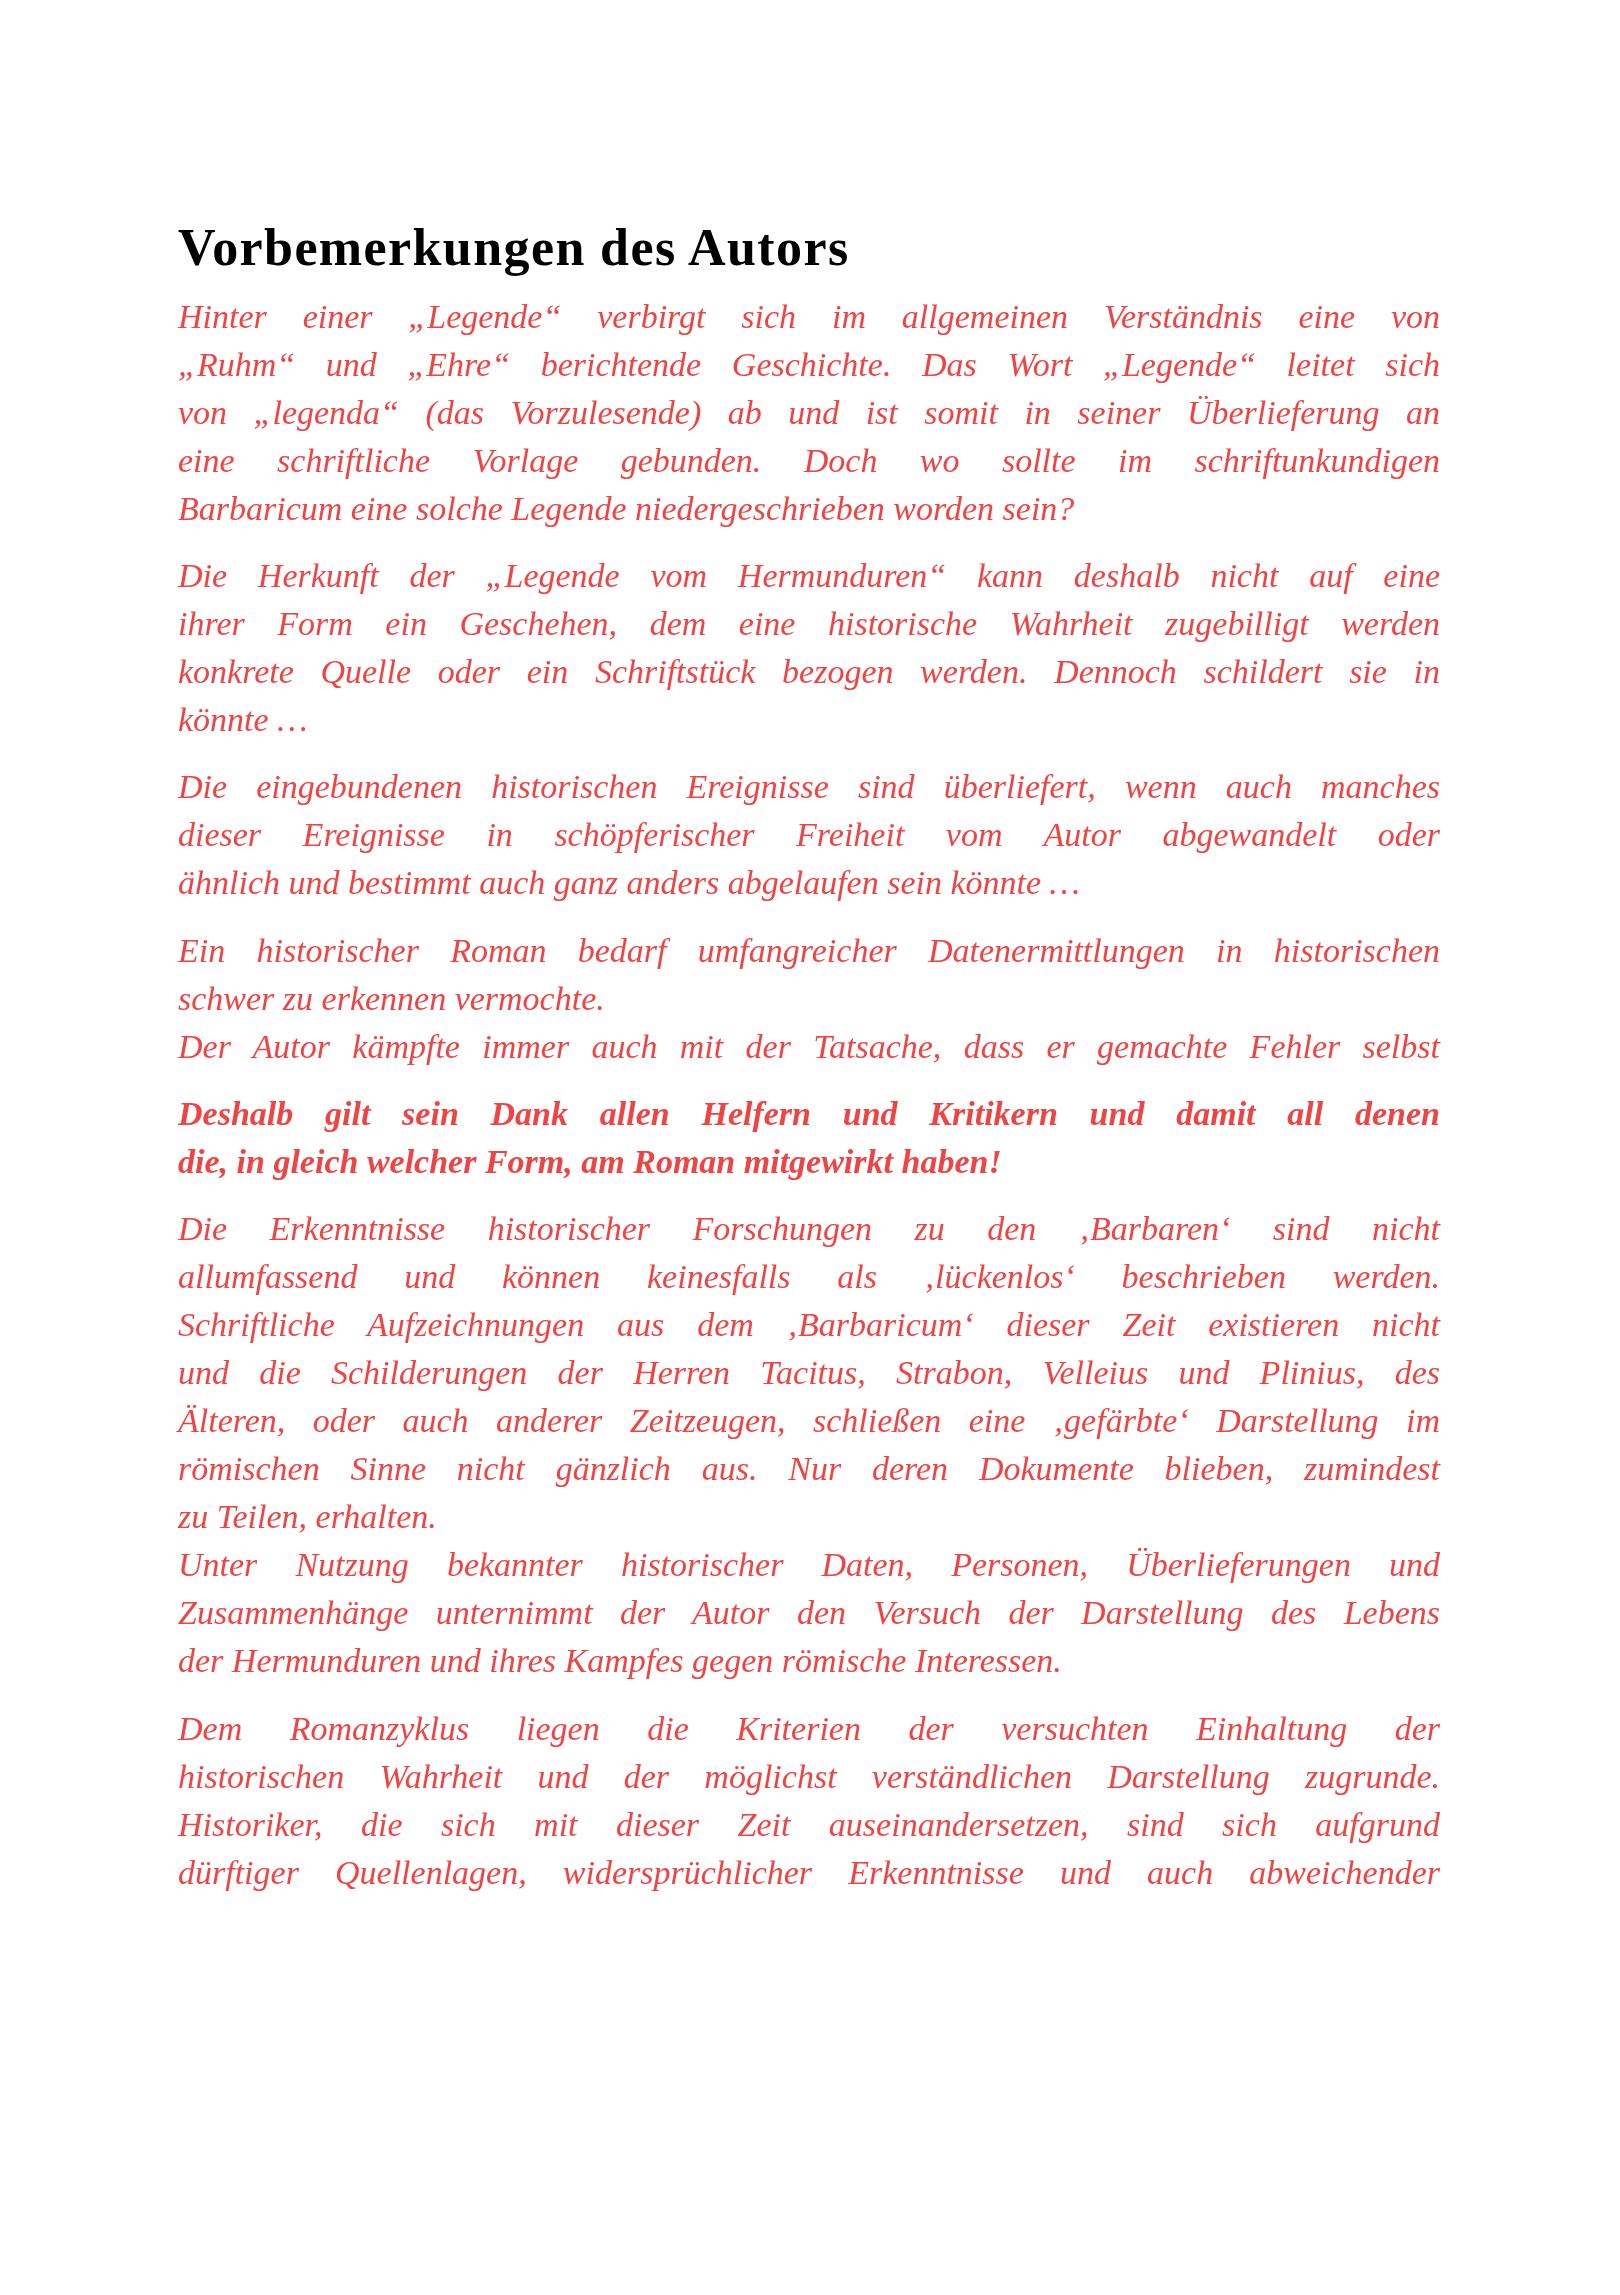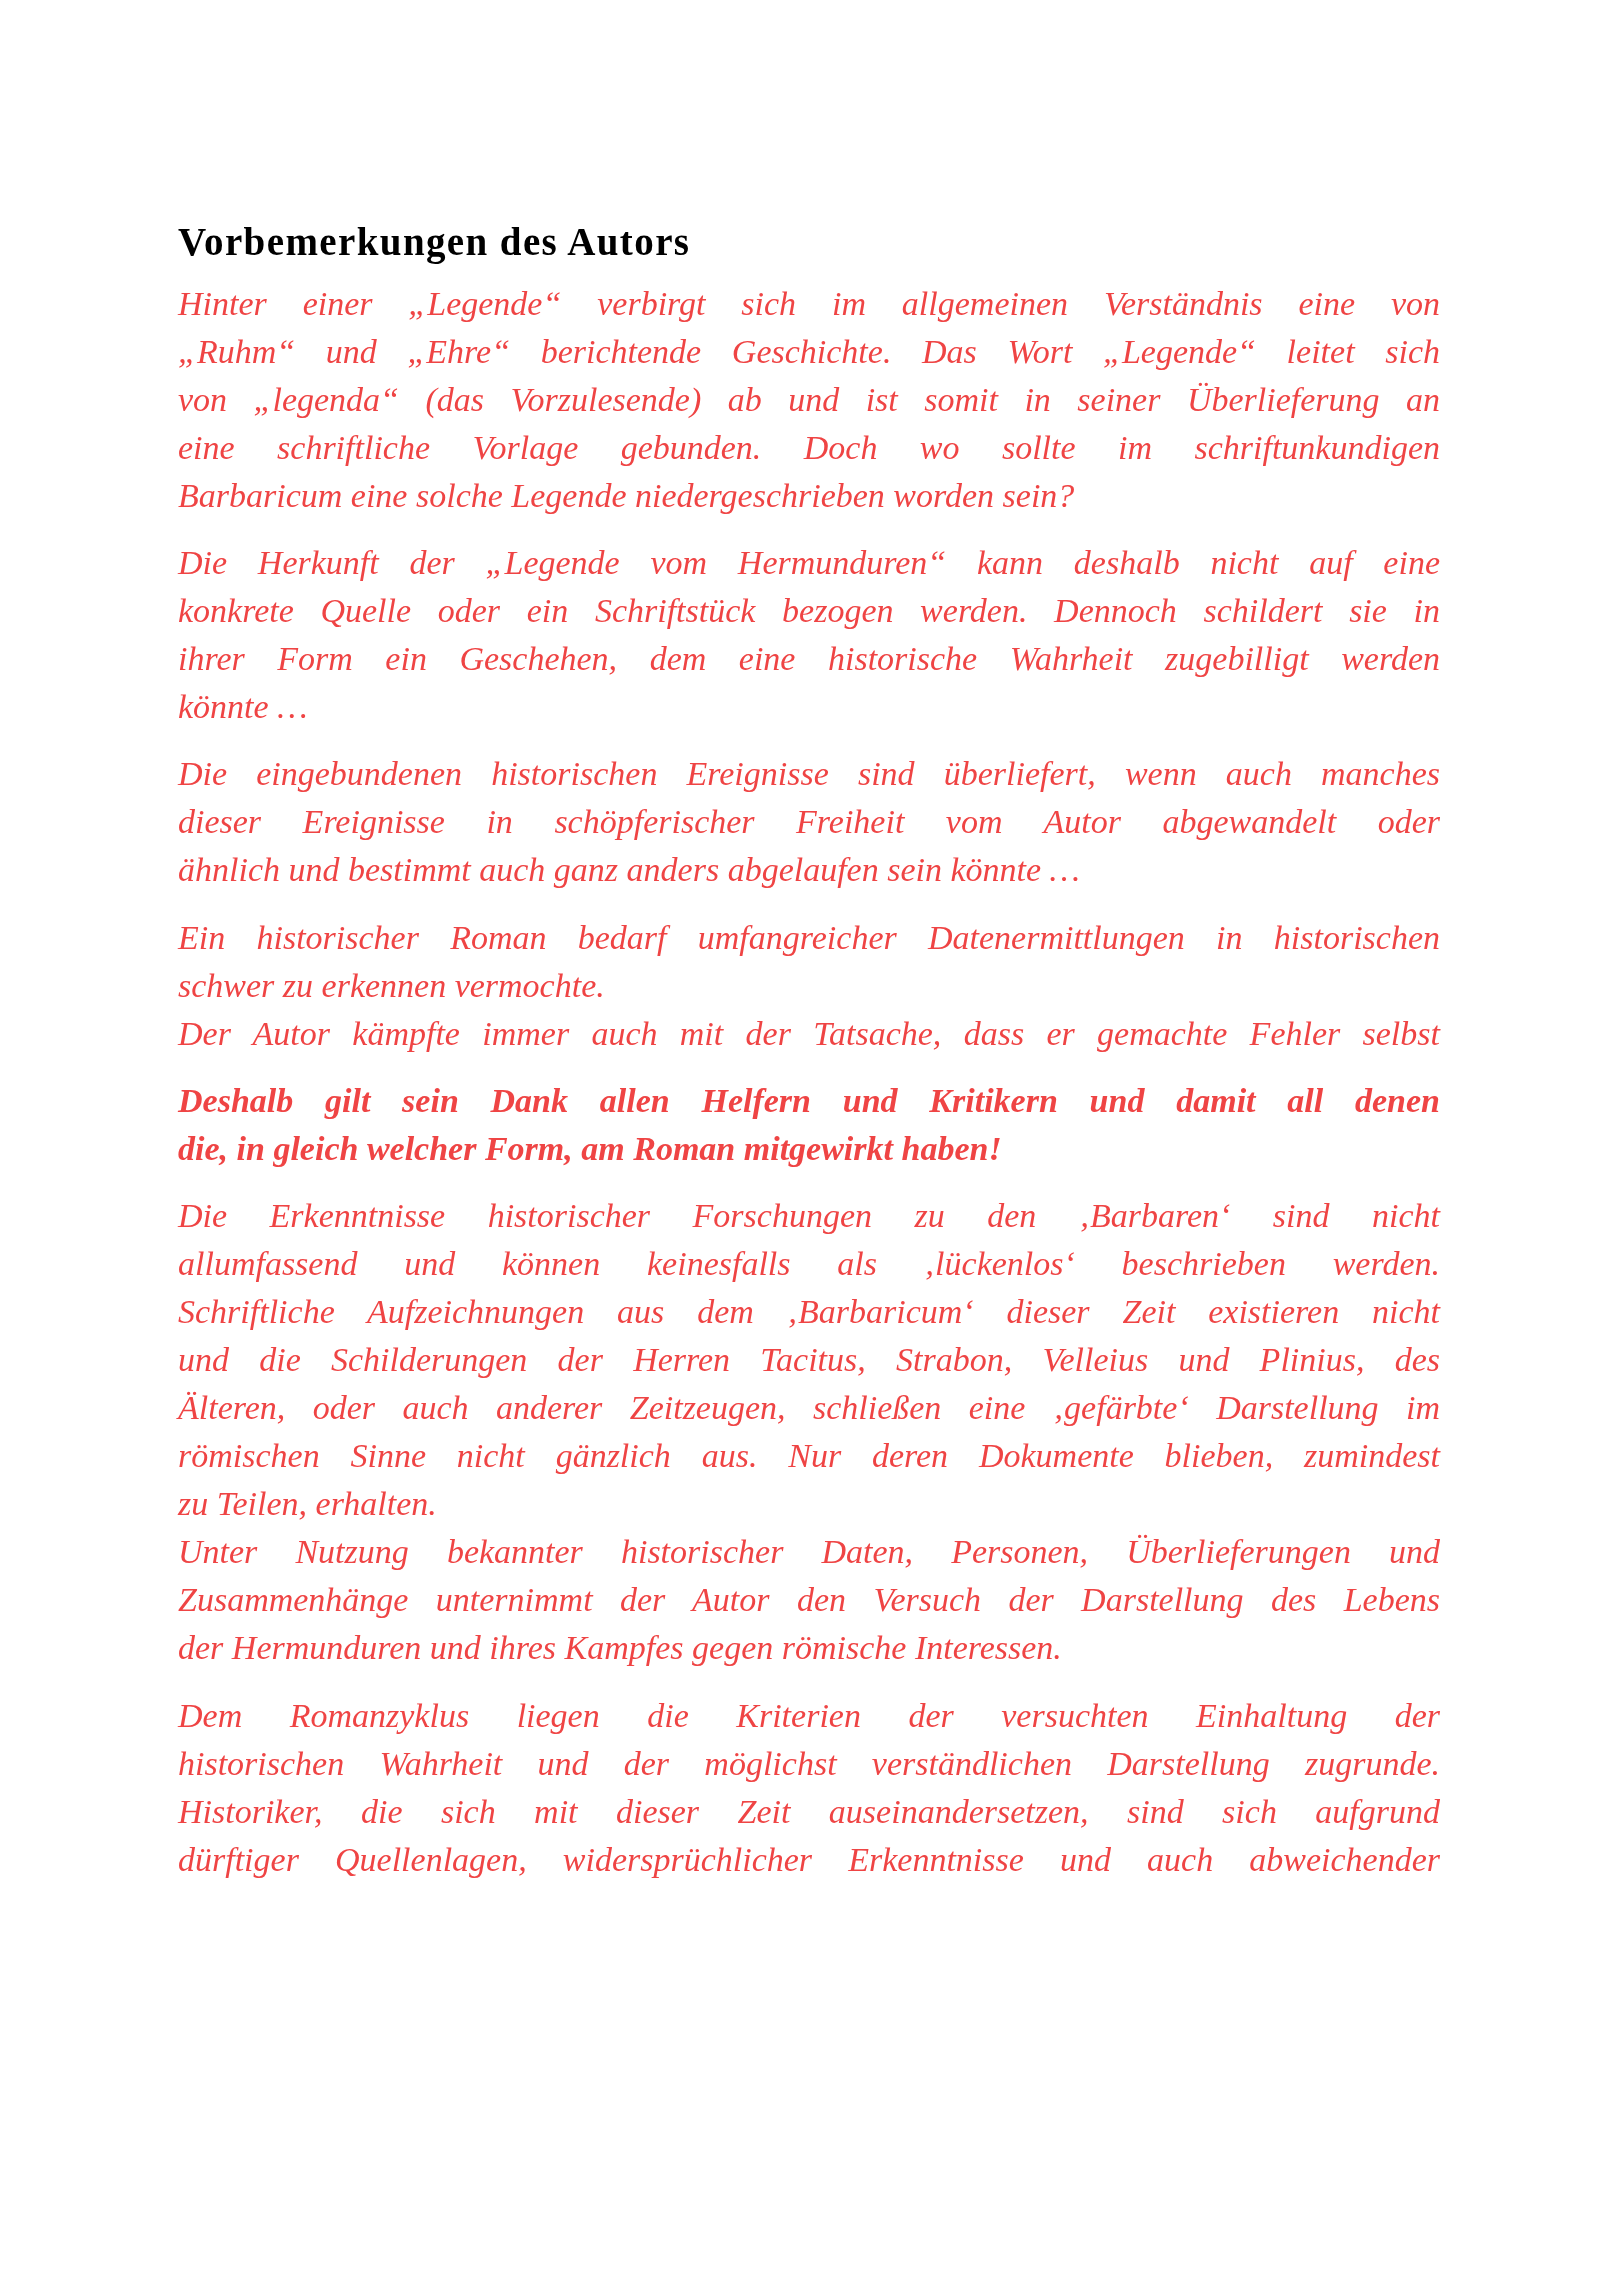--- a/index.html
+++ b/index.html
@@ -19,21 +19,21 @@
     left: 178px;
     top: 222px;
     width: 1262px;
     color: #000000;
   }
   .heading {
     margin: 0 0 18.5px 0;
     font-family: "Liberation Serif", "DejaVu Serif", serif;
     font-style: normal;
     font-weight: 700;
-    font-size: 39px;
+    font-size: 52px;
     line-height: 1;
     letter-spacing: 1.4px;
     color: #000000;
   }
   .para {
     margin: 0 0 19.4px 0;
     font-family: "Liberation Serif", "DejaVu Serif", serif;
     font-style: italic;
     font-weight: 400;
     font-size: 34px;
@@ -61,22 +61,22 @@
     <div id="paragraphs">
         <p class="para">
           <span class="line">Hinter einer „Legende“ verbirgt sich im allgemeinen Verständnis eine von</span>
           <span class="line">„Ruhm“ und „Ehre“ berichtende Geschichte.  Das Wort „Legende“ leitet sich</span>
           <span class="line">von „legenda“ (das Vorzulesende) ab und ist somit in seiner Überlieferung an</span>
           <span class="line">eine schriftliche Vorlage gebunden. Doch wo sollte im schriftunkundigen</span>
           <span class="line ragged">Barbaricum eine solche Legende niedergeschrieben worden sein?</span>
         </p>
         <p class="para">
           <span class="line">Die Herkunft der „Legende vom Hermunduren“ kann deshalb nicht auf eine</span>
+          <span class="line">ihrer Form ein Geschehen, dem eine historische Wahrheit zugebilligt werden</span>
           <span class="line">konkrete Quelle oder ein Schriftstück bezogen werden. Dennoch schildert sie in</span>
-          <span class="line">ihrer Form ein Geschehen, dem eine historische Wahrheit zugebilligt werden</span>
           <span class="line ragged">könnte …</span>
         </p>
         <p class="para">
           <span class="line">Die eingebundenen historischen Ereignisse sind überliefert, wenn auch manches</span>
           <span class="line">dieser Ereignisse in schöpferischer Freiheit vom Autor abgewandelt oder</span>
           <span class="line ragged">ähnlich und bestimmt auch ganz anders abgelaufen sein könnte …</span>
         </p>
         <p class="para">
           <span class="line">Ein historischer Roman bedarf umfangreicher Datenermittlungen in historischen</span>
           <span class="line ragged">schwer zu  erkennen vermochte.</span>

